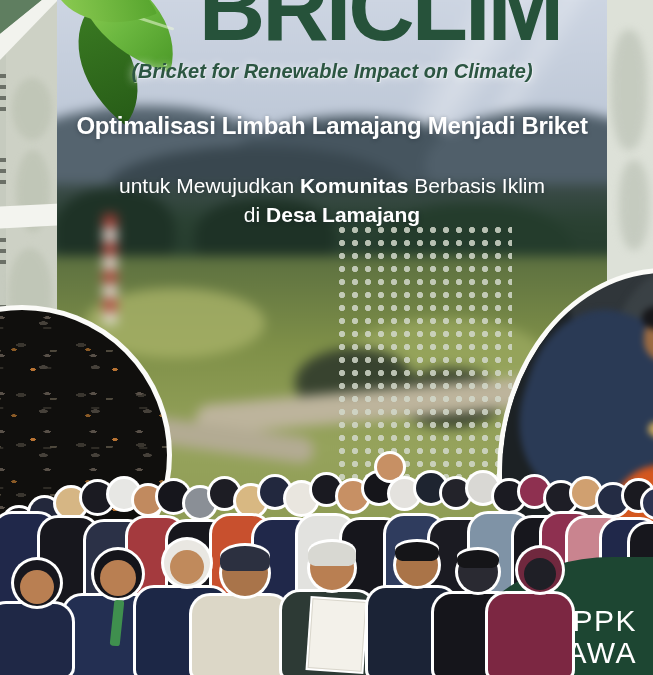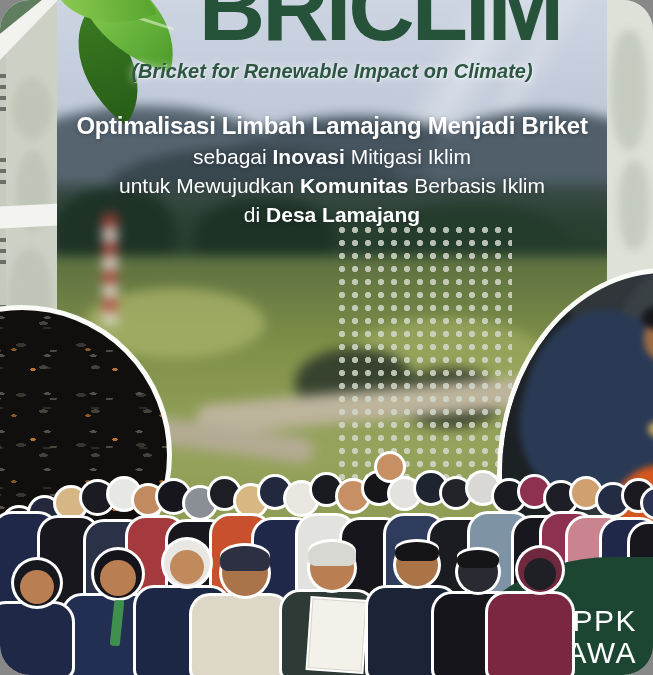--- a/index.html
+++ b/index.html
@@ -1,17 +1,17 @@
 <!DOCTYPE html>
 <html style="--title-green: #26523a; --subtitle-green: #2c5642; --badge-green: #1d4632;"><head>
 <meta charset="utf-8">
 <style>
   html,body{margin:0;padding:0;background:#888;}
   *{box-sizing:border-box;font-family:"Liberation Sans",sans-serif;}
-  .page{position:relative;width:653px;height:675px;overflow:hidden;background:#c9cec2;border-radius:30px;}
+  .page{position:relative;width:653px;height:675px;overflow:hidden;background:#c9cec2;}
 
   
   .strip-left{position:absolute;left:0;top:0;width:57px;height:675px;background:#c6cbbf;z-index:1;}
   .strip-left .inner{position:absolute;left:6px;top:0;width:51px;height:675px;background:#cdd1c5;}
   .sketch-blob{position:absolute;background:#b7bead;opacity:.55;border-radius:50%;filter:blur(3px);}
   .white-band{position:absolute;left:-6px;top:205px;width:72px;height:22px;background:#f3f4ef;transform:rotate(-3deg);}
   .dash{position:absolute;left:0;width:6px;height:4px;background:#3a3f38;opacity:.65;}
   .strip-right{position:absolute;left:607px;top:0;width:46px;height:675px;background:#dde1d8;z-index:1;}
   .strip-right .fig{position:absolute;background:#b6bdb0;opacity:.6;border-radius:45%;filter:blur(4px);}
 
@@ -178,21 +178,20 @@
 
   <div class="leaves">
     <div class="leaf l1"></div>
     <div class="leaf l2"></div>
     <div class="leaf l3"></div>
   </div>
   <div class="title">BRICLIM</div>
   <div class="subtitle">(Bricket for Renewable Impact on Climate)</div>
 
   <div class="tagline tag1">Optimalisasi Limbah Lamajang Menjadi Briket</div>
-  <div class="tagline tag-sub tag2"><span>sebagai </span><b>Inovasi</b><span> Mitigasi Iklim</span></div>
   <div class="tagline tag-sub tag4"><span>di </span><b>Desa Lamajang</b></div>
   <div class="tagline tag-sub tag3"><span>untuk Mewujudkan </span><b>Komunitas</b><span> Berbasis Iklim</span></div>
 
   <div id="crowd-back">
       <div class="head" style="left: 4px; top: 508px; width: 30px; height: 30px; background: rgb(26, 26, 32);"></div>
       <div class="head" style="left: 30px; top: 498px; width: 29px; height: 29px; background: rgb(35, 40, 60);"></div>
       <div class="head" style="left: 56px; top: 488px; width: 30px; height: 30px; background: rgb(214, 182, 132);"></div>
       <div class="head" style="left: 82px; top: 482px; width: 31px; height: 31px; background: rgb(27, 27, 34);"></div>
       <div class="head" style="left: 109px; top: 479px; width: 30px; height: 30px; background: rgb(231, 231, 228);"></div>
       <div class="head" style="left: 134px; top: 486px; width: 28px; height: 28px; background: rgb(193, 138, 95);"></div>

